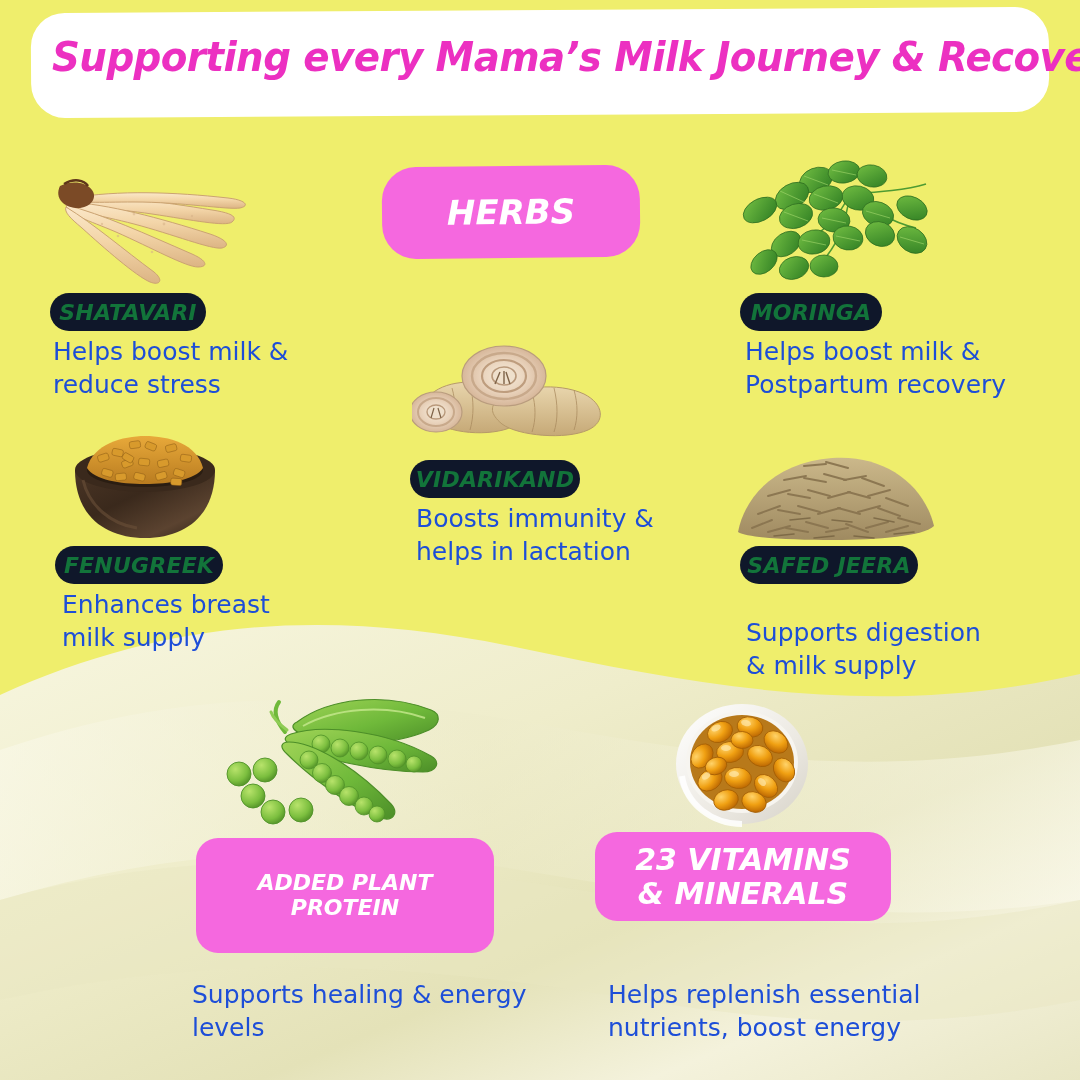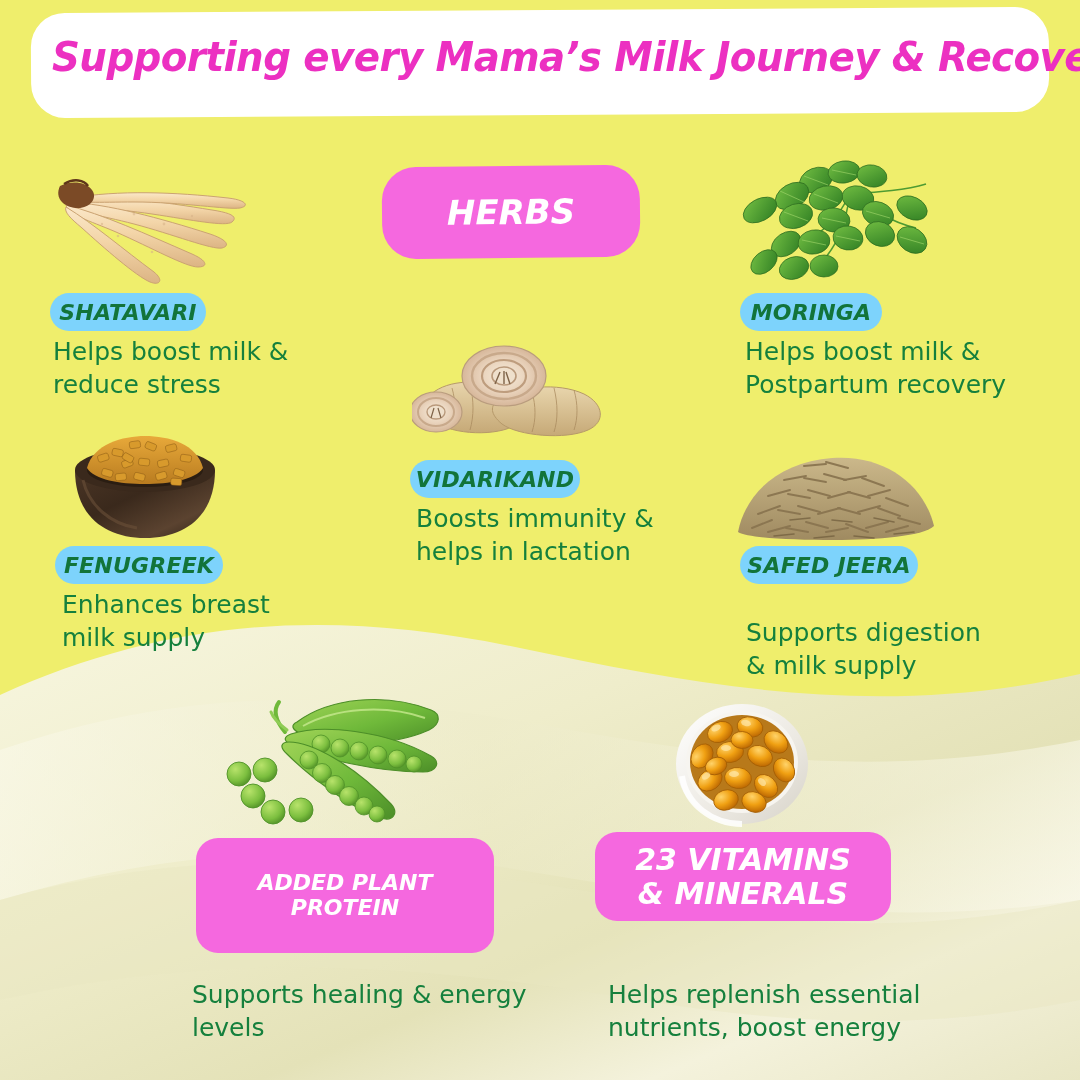--- a/index.html
+++ b/index.html
@@ -38,28 +38,28 @@
   }
   #badge-herbs{left:382px;top:166px;width:258px;height:92px;font-size:34px;
     border-radius:34px;transform:rotate(-0.6deg);}
   #badge-protein{left:196px;top:838px;width:298px;height:115px;font-size:22px;
     border-radius:22px;}
   #badge-vitamins{left:595px;top:832px;width:296px;height:89px;font-size:30px;
     border-radius:22px;}
 
   
   .pill{
-    position:absolute;background:#7dd3fc;border-radius:22px;
+    position:absolute;background:#0f172a;border-radius:22px;
     display:flex;align-items:center;justify-content:center;
     color:#12743A;font-weight:bold;font-style:italic;
     font-size:22px;letter-spacing:0.2px;white-space:nowrap;
   }
   
   .desc{
-    position:absolute;color:#15803d;font-size:25px;line-height:1.32;
+    position:absolute;color:#1d4ed8;font-size:25px;line-height:1.32;
     white-space:pre-line;
   }
 
   .item-img{position:absolute;}
 </style>
 </head>
 <body>
 
 <div id="stage">
 

